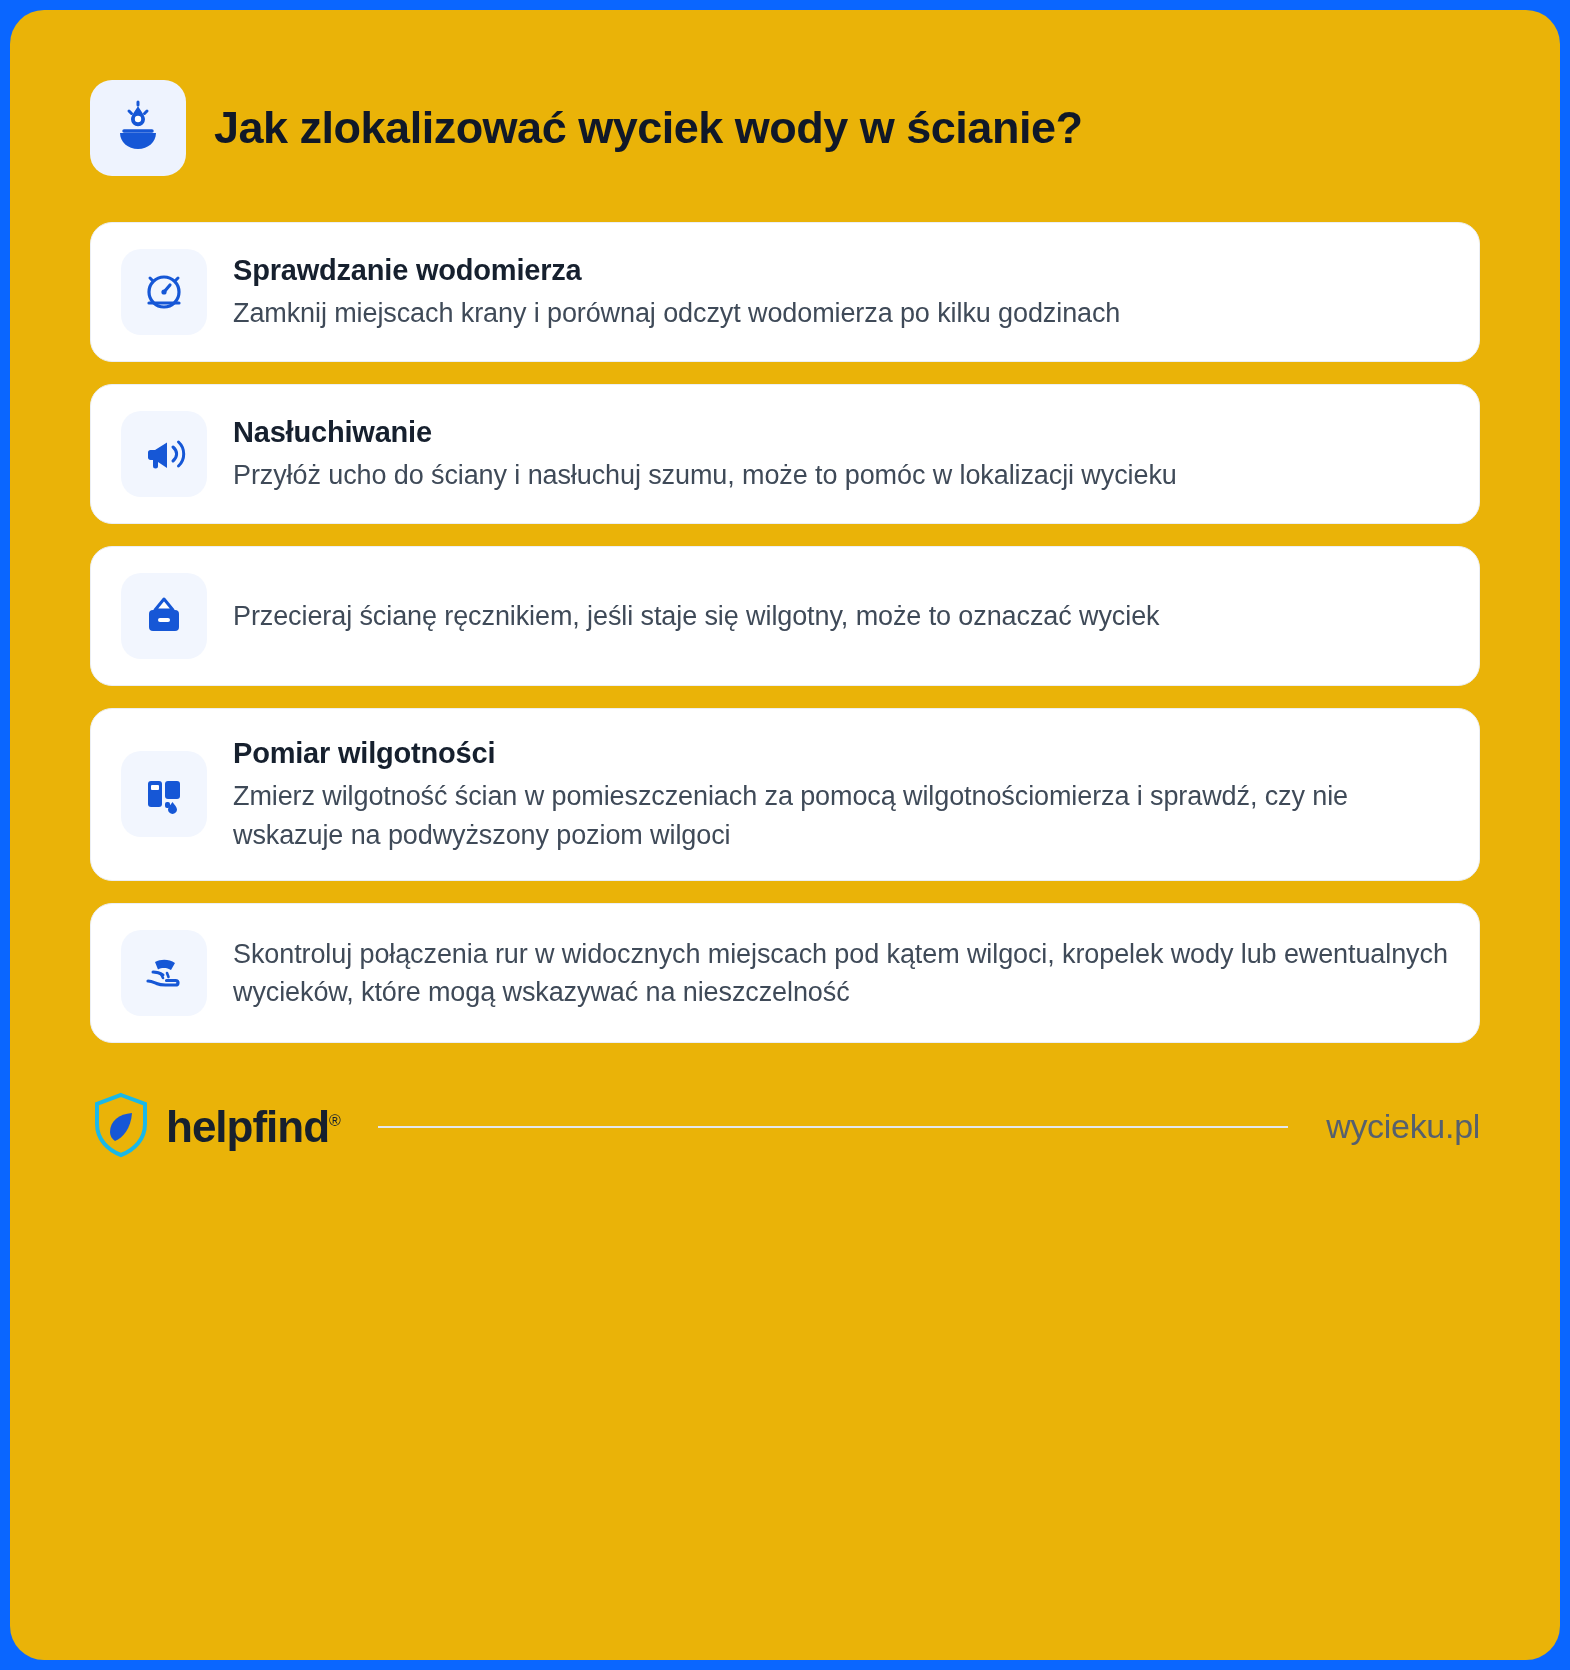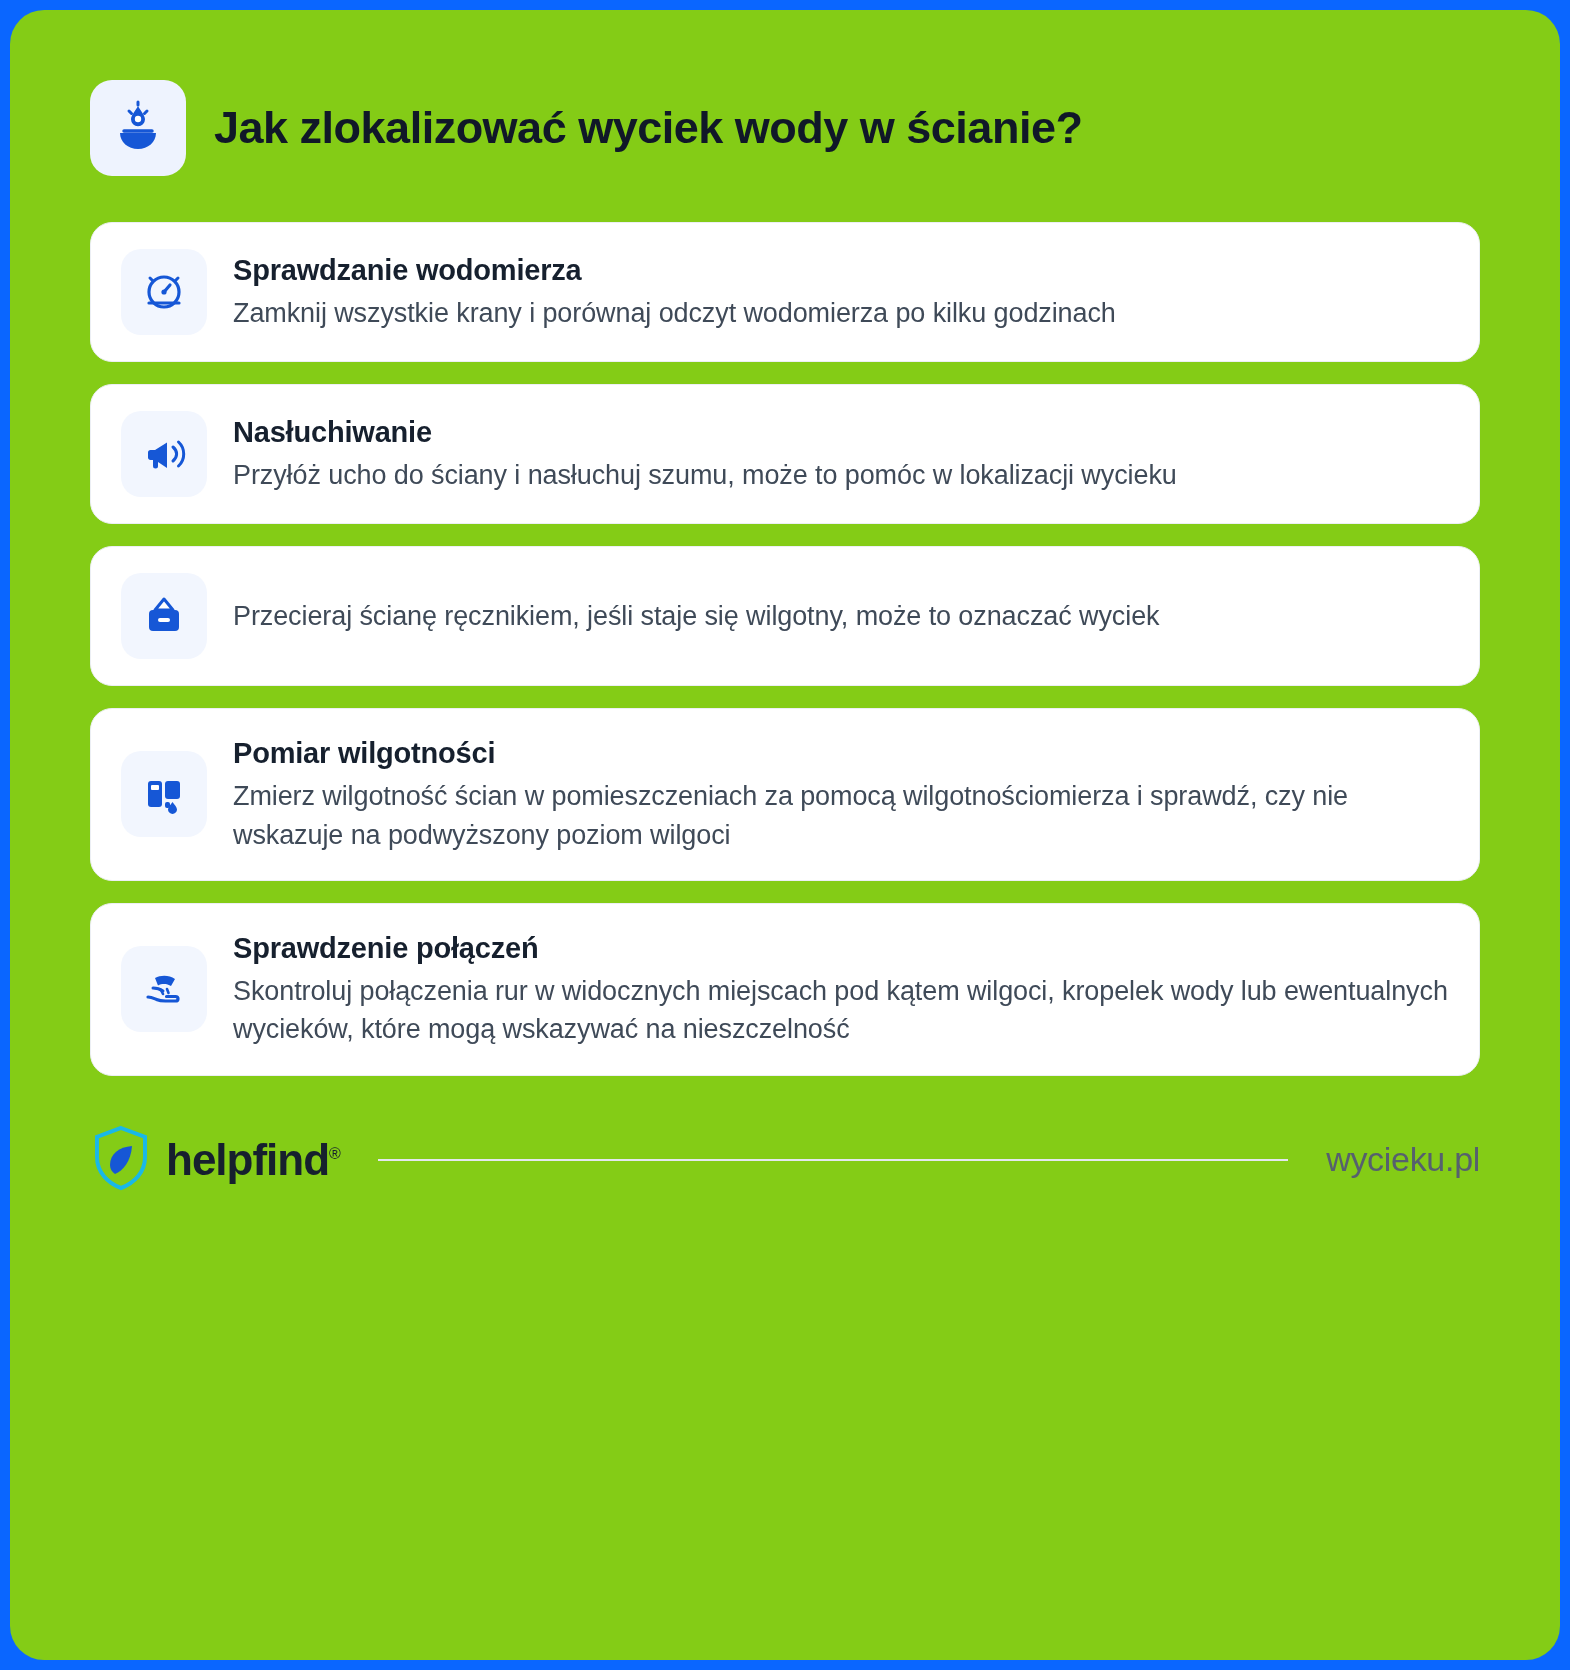--- a/index.html
+++ b/index.html
@@ -12,21 +12,21 @@
     background: #0a66ff;
     font-family: "Liberation Sans", sans-serif;
     -webkit-font-smoothing: antialiased;
   }
   .frame {
     position: absolute;
     left: 10px;
     top: 10px;
     width: 1550px;
     height: 1650px;
-    background: #84cc16;
+    background: #eab308;
     border-radius: 34px;
     box-sizing: border-box;
     overflow: hidden;
   }
   .inner {
     padding: 70px 80px 0 80px;
     box-sizing: border-box;
   }
 
   
@@ -160,21 +160,21 @@
         <svg width="50" height="50" viewBox="0 0 50 50" fill="none">
           <circle cx="25" cy="25" r="15" stroke="#1657d6" stroke-width="3.2"></circle>
           <path d="M25 25l6-7" stroke="#1657d6" stroke-width="3.2" stroke-linecap="round"></path>
           <circle cx="25" cy="25" r="2.6" fill="#1657d6"></circle>
           <path d="M10 36h30" stroke="#1657d6" stroke-width="3.2" stroke-linecap="round"></path>
           <path d="M14 14l-3-3M36 14l3-3" stroke="#1657d6" stroke-width="3" stroke-linecap="round"></path>
         </svg>
       </div>
       <div class="card-text">
         <div class="card-title">Sprawdzanie wodomierza</div>
-        <div class="card-desc">Zamknij wszystkie krany i porównaj odczyt wodomierza po kilku godzinach</div>
+        <div class="card-desc">Zamknij miejscach krany i porównaj odczyt wodomierza po kilku godzinach</div>
       </div>
     </div>
 
     <div class="card">
       <div class="card-icon">
         <svg width="50" height="50" viewBox="0 0 50 50" fill="none">
           <path d="M9 21.5v7c0 1.4 1.1 2.5 2.5 2.5H16l12 8V13.5L16 21h-4.5A2.5 2.5 0 0 0 9 23.5z" fill="#1657d6"></path>
           <path d="M14 31v6a2.5 2.5 0 0 0 5 0v-6" fill="#1657d6"></path>
           <path d="M34 18c2.3 2 3.6 4.3 3.6 7s-1.3 5-3.6 7M39.5 13c3.3 3 5.2 7.3 5.2 12s-1.9 9-5.2 12" stroke="#1657d6" stroke-width="3" stroke-linecap="round"></path>
         </svg>
@@ -217,21 +217,20 @@
     <div class="card">
       <div class="card-icon">
         <svg width="50" height="50" viewBox="0 0 50 50" fill="none">
           <path d="M16 14c6-3 14-3 20 1l-4 7c-4-2.6-9-2.6-13-.6L16 14z" fill="#1657d6"></path>
           <path d="M14 24c4 0 7 1 10 3" stroke="#1657d6" stroke-width="3" stroke-linecap="round"></path>
           <path d="M9 33c3.5 0 5.5 1.2 8.5 2.5 3 1.3 6 1.5 9 1.5h10c1.5 0 2.5-1 2.5-2.3 0-1.3-1-2.2-2.5-2.2h-9" stroke="#1657d6" stroke-width="3.2" stroke-linecap="round" stroke-linejoin="round" fill="none"></path>
           <path d="M22 26l2 4M28 25l1.5 4" stroke="#1657d6" stroke-width="2.6" stroke-linecap="round"></path>
         </svg>
       </div>
       <div class="card-text">
-        <div class="card-title">Sprawdzenie połączeń</div>
         <div class="card-desc">Skontroluj połączenia rur w widocznych miejscach pod kątem wilgoci, kropelek wody lub ewentualnych wycieków, które mogą wskazywać na nieszczelność</div>
       </div>
     </div>
 
     <div class="footer">
       <div class="brand">
         <span>
           <svg width="62" height="68" viewBox="0 0 62 68" fill="none">
             <path d="M31 4l24 9v20c0 15-10.5 26-24 31C17.5 59 7 48 7 33V13l24-9z" stroke="#19b8e8" stroke-width="4" fill="none"></path>
             <path d="M42 22c-13 1-22 8-22 19 0 4 2 7 5 9 8-3 16-13 17-28z" fill="#1657d6"></path>

